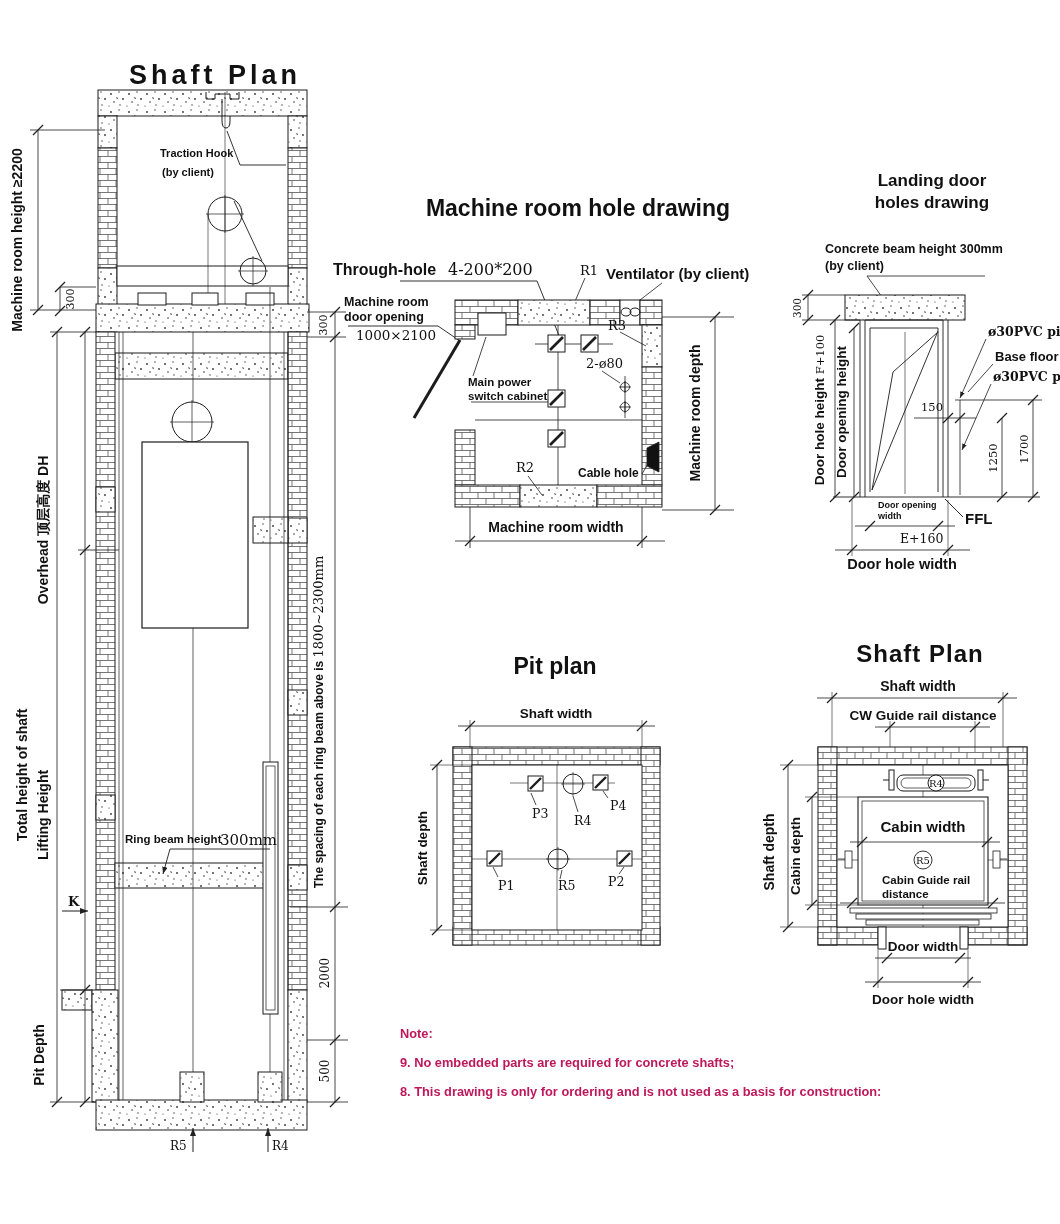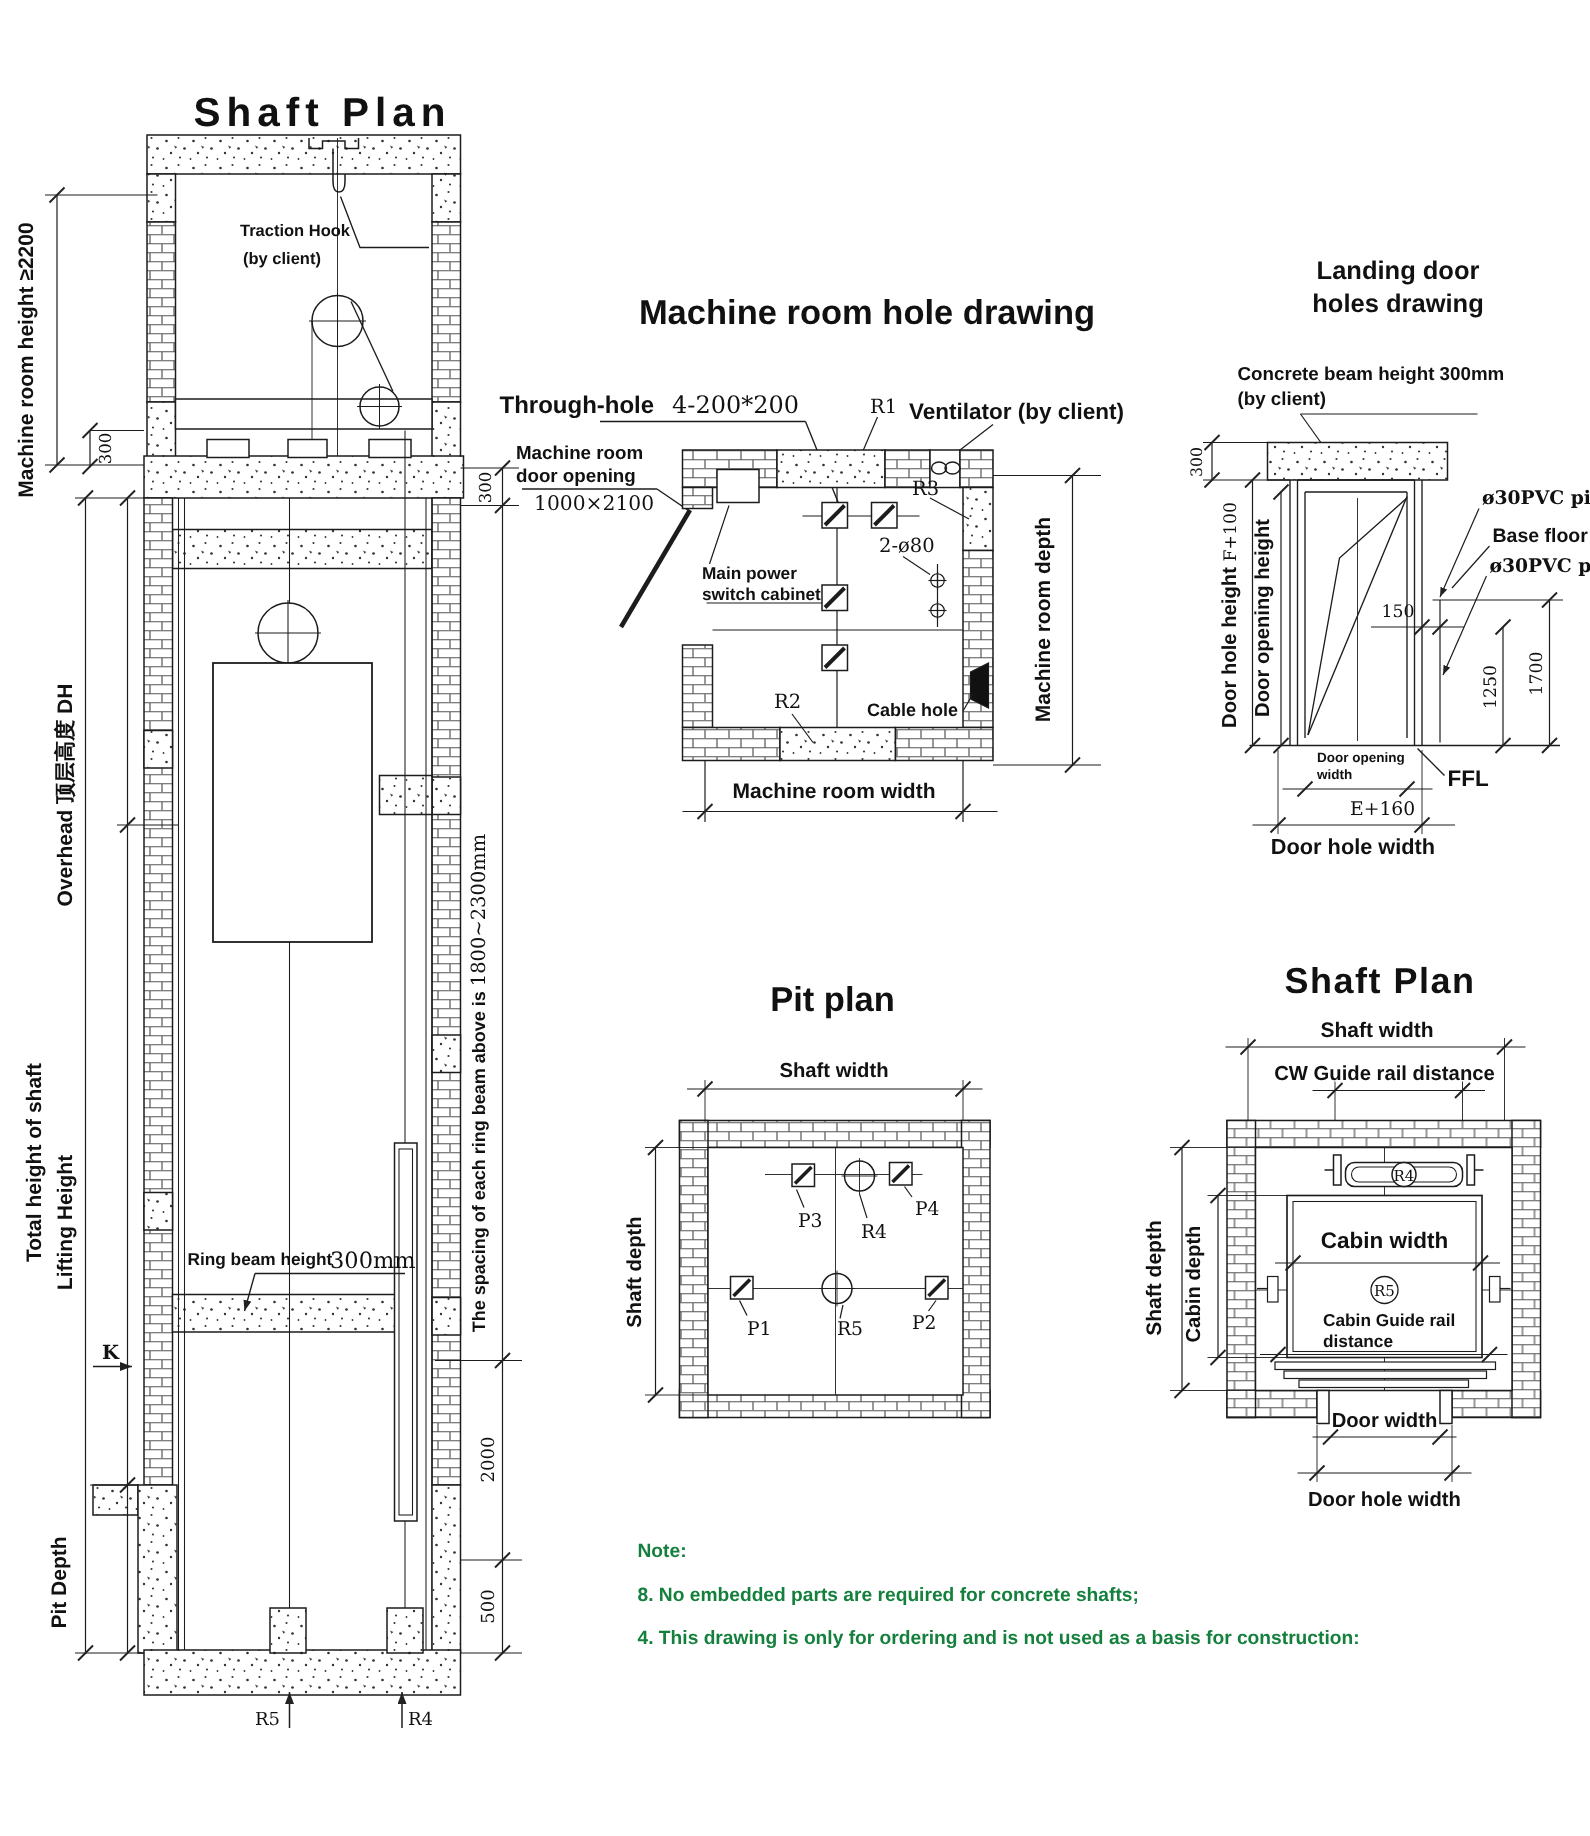--- a/index.html
+++ b/index.html
@@ -2,23 +2,23 @@
 <html><head>
 <meta charset="utf-8">
 <style>
   html,body{margin:0;padding:0;background:#ffffff;}
   #canvas{position:relative;width:1060px;height:1224px;background:#fff;overflow:hidden;
           font-family:"Liberation Sans",sans-serif;color:#111;}
   svg{position:absolute;overflow:visible;}
   .t-title{font-family:"Liberation Sans",sans-serif;font-weight:bold;fill:#111;}
   .t-lab{font-family:"Liberation Sans",sans-serif;font-weight:bold;fill:#111;}
   .t-dim{font-family:"DejaVu Serif",serif;fill:#111;}
-  #notes{position:absolute;left:425px;top:1026px;width:600px;
+  #notes{position:absolute;left:400px;top:1026px;width:600px;
          font-family:"Liberation Sans",sans-serif;font-weight:bold;font-size:12.8px;
-         color:#15803d;white-space:nowrap;}
+         color:#be185d;white-space:nowrap;}
   #notes .nline{margin-bottom:14px;}
 </style>
 </head>
 <body>
 
 <div id="canvas">
 
 <svg id="elev" style="left:0;top:0" width="400" height="1224" viewBox="0 0 400 1224">
   <defs>
     <pattern id="brick" width="16" height="12" patternUnits="userSpaceOnUse">
@@ -517,17 +517,17 @@
   <line x1="57" y1="177" x2="57" y2="285" stroke="#1c1c1c" stroke-width="0.8"></line>
   <use href="#tk" x="57" y="177"></use>
       <use href="#tk" x="57" y="285"></use>
   <line x1="50" y1="177" x2="103" y2="177" stroke="#1c1c1c" stroke-width="0.6"></line>
   <line x1="50" y1="285" x2="103" y2="285" stroke="#1c1c1c" stroke-width="0.6"></line>
   <text class="t-lab" transform="rotate(-90 45 236)" x="45" y="236" font-size="13.5" text-anchor="middle">Cabin depth</text>
 </svg>
 
 <div id="notes">
   <div class="nline">Note:</div>
-  <div class="nline">8. No embedded parts are required for concrete shafts;</div>
-  <div class="nline">4. This drawing is only for ordering and is not used as a basis for construction:</div>
+  <div class="nline">9. No embedded parts are required for concrete shafts;</div>
+  <div class="nline">8. This drawing is only for ordering and is not used as a basis for construction:</div>
 </div>
 
 </div>
 
 </body></html>

